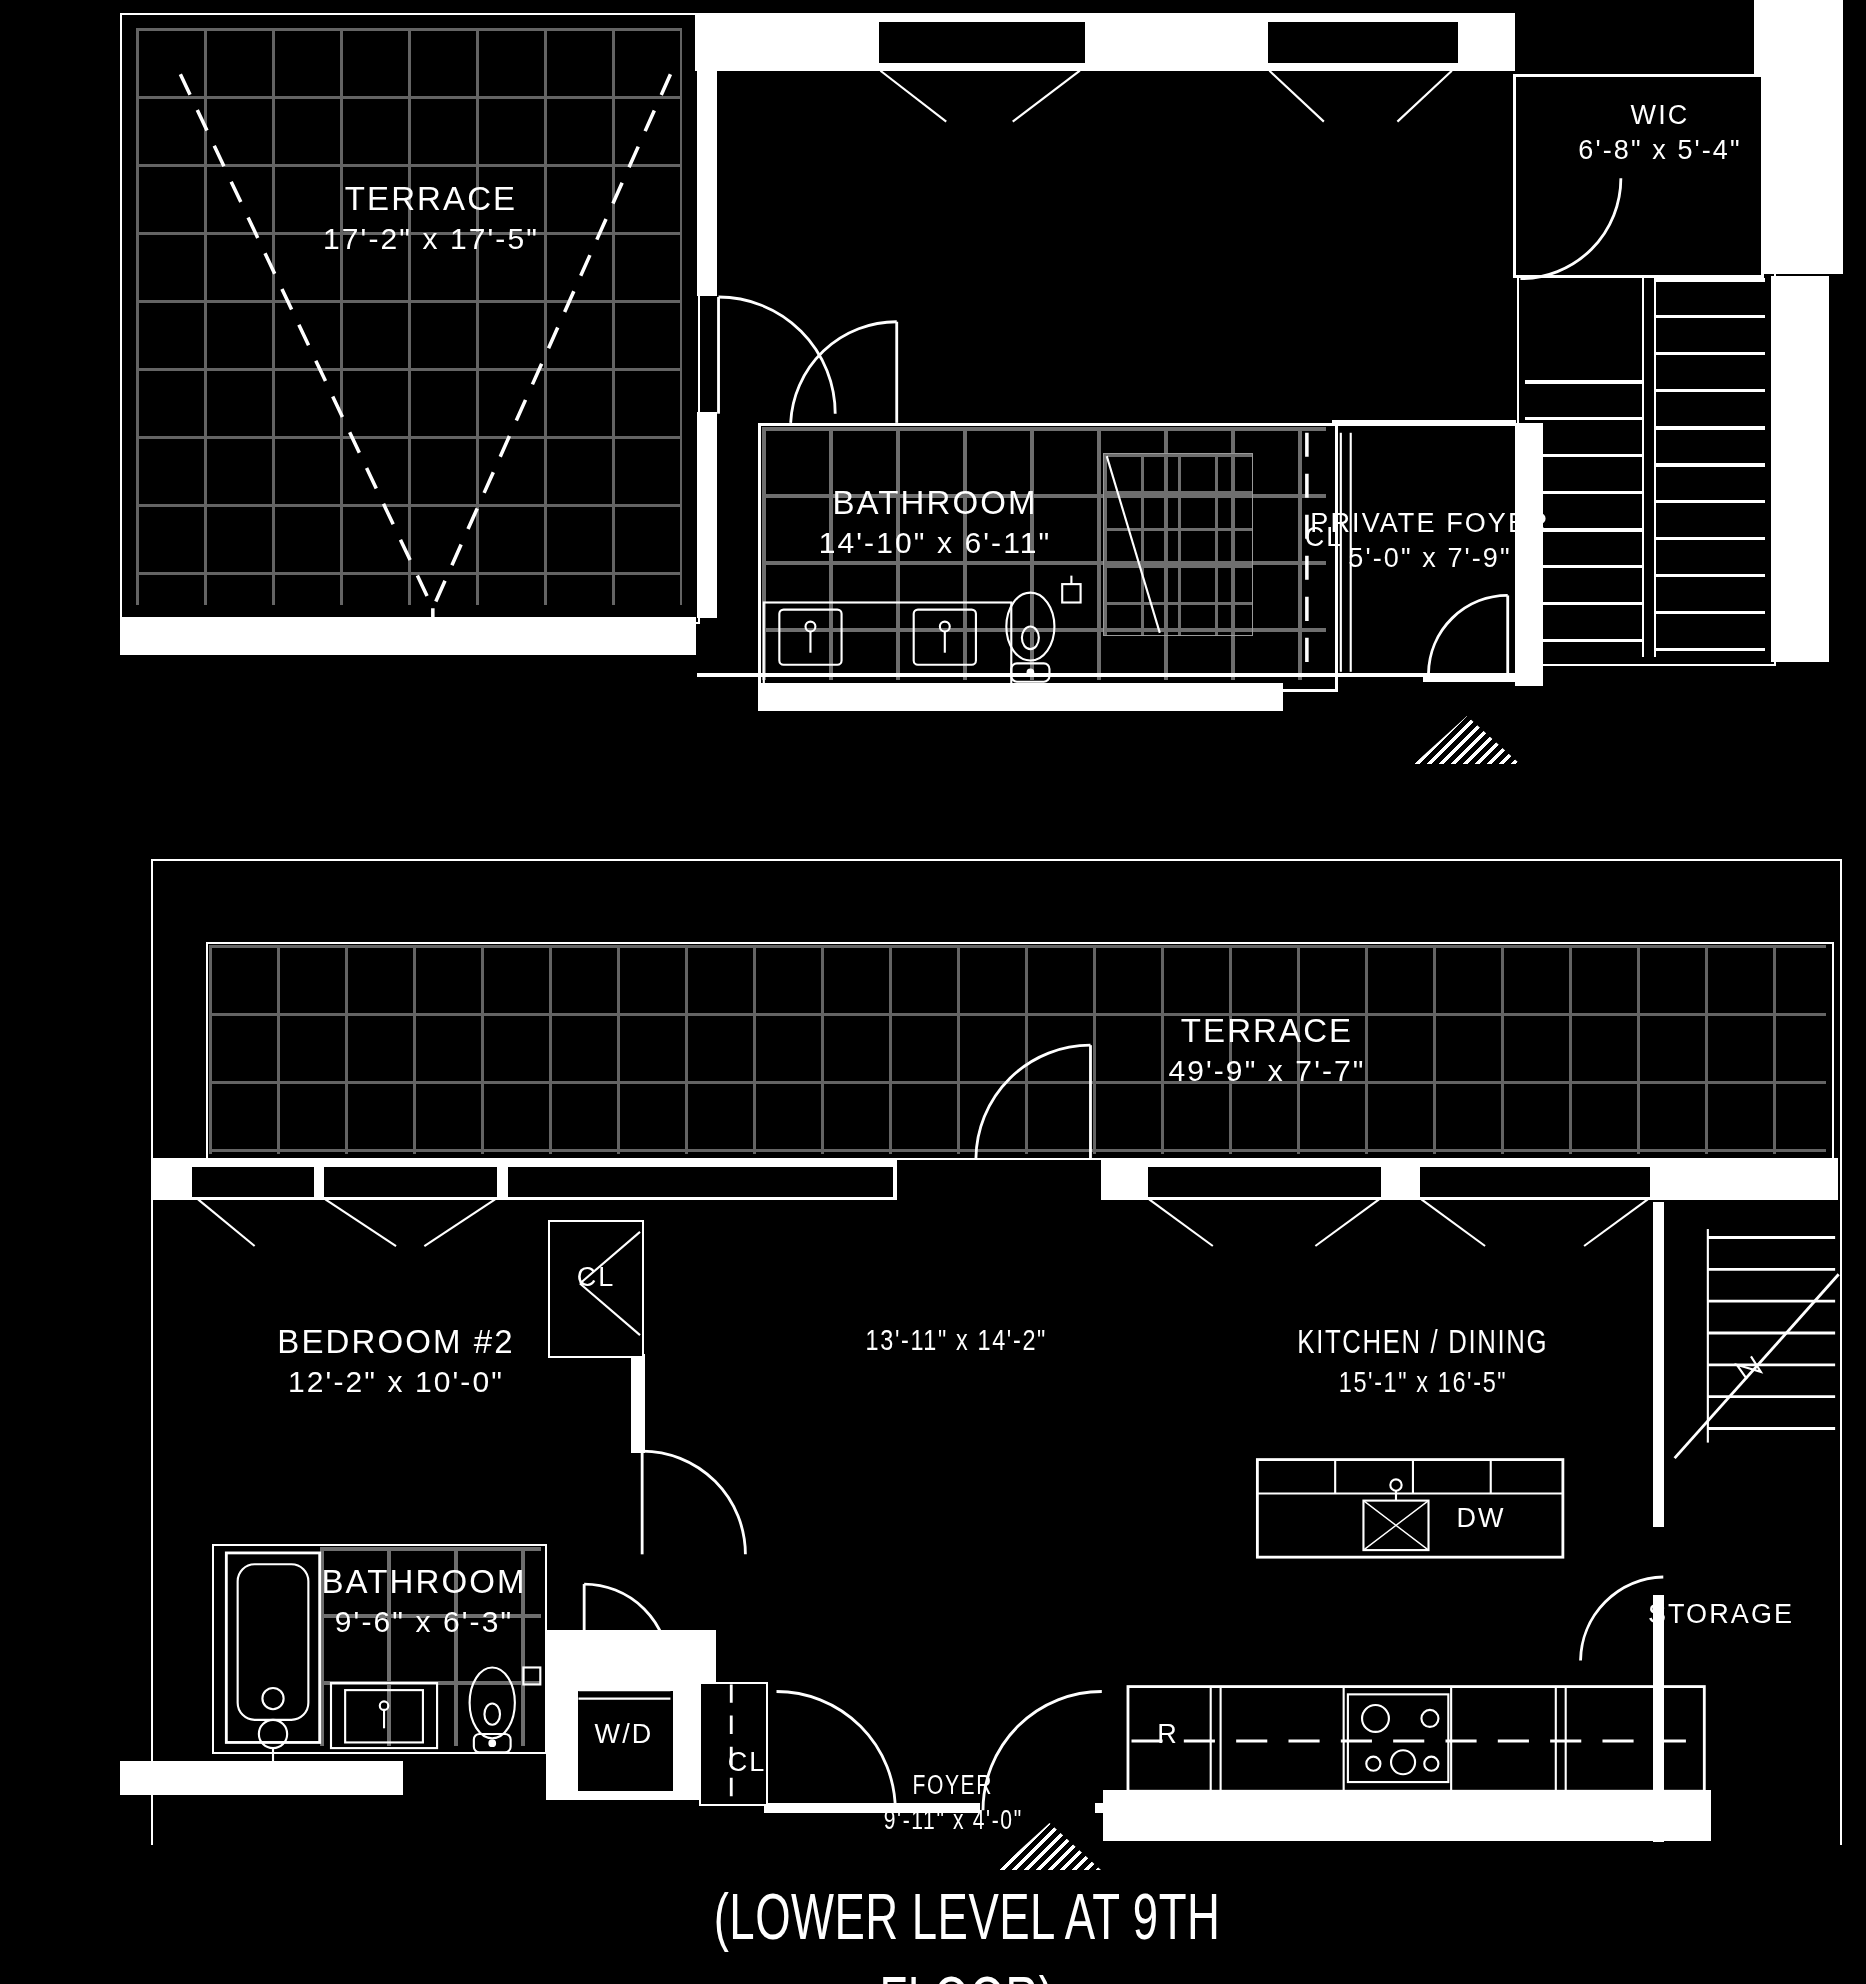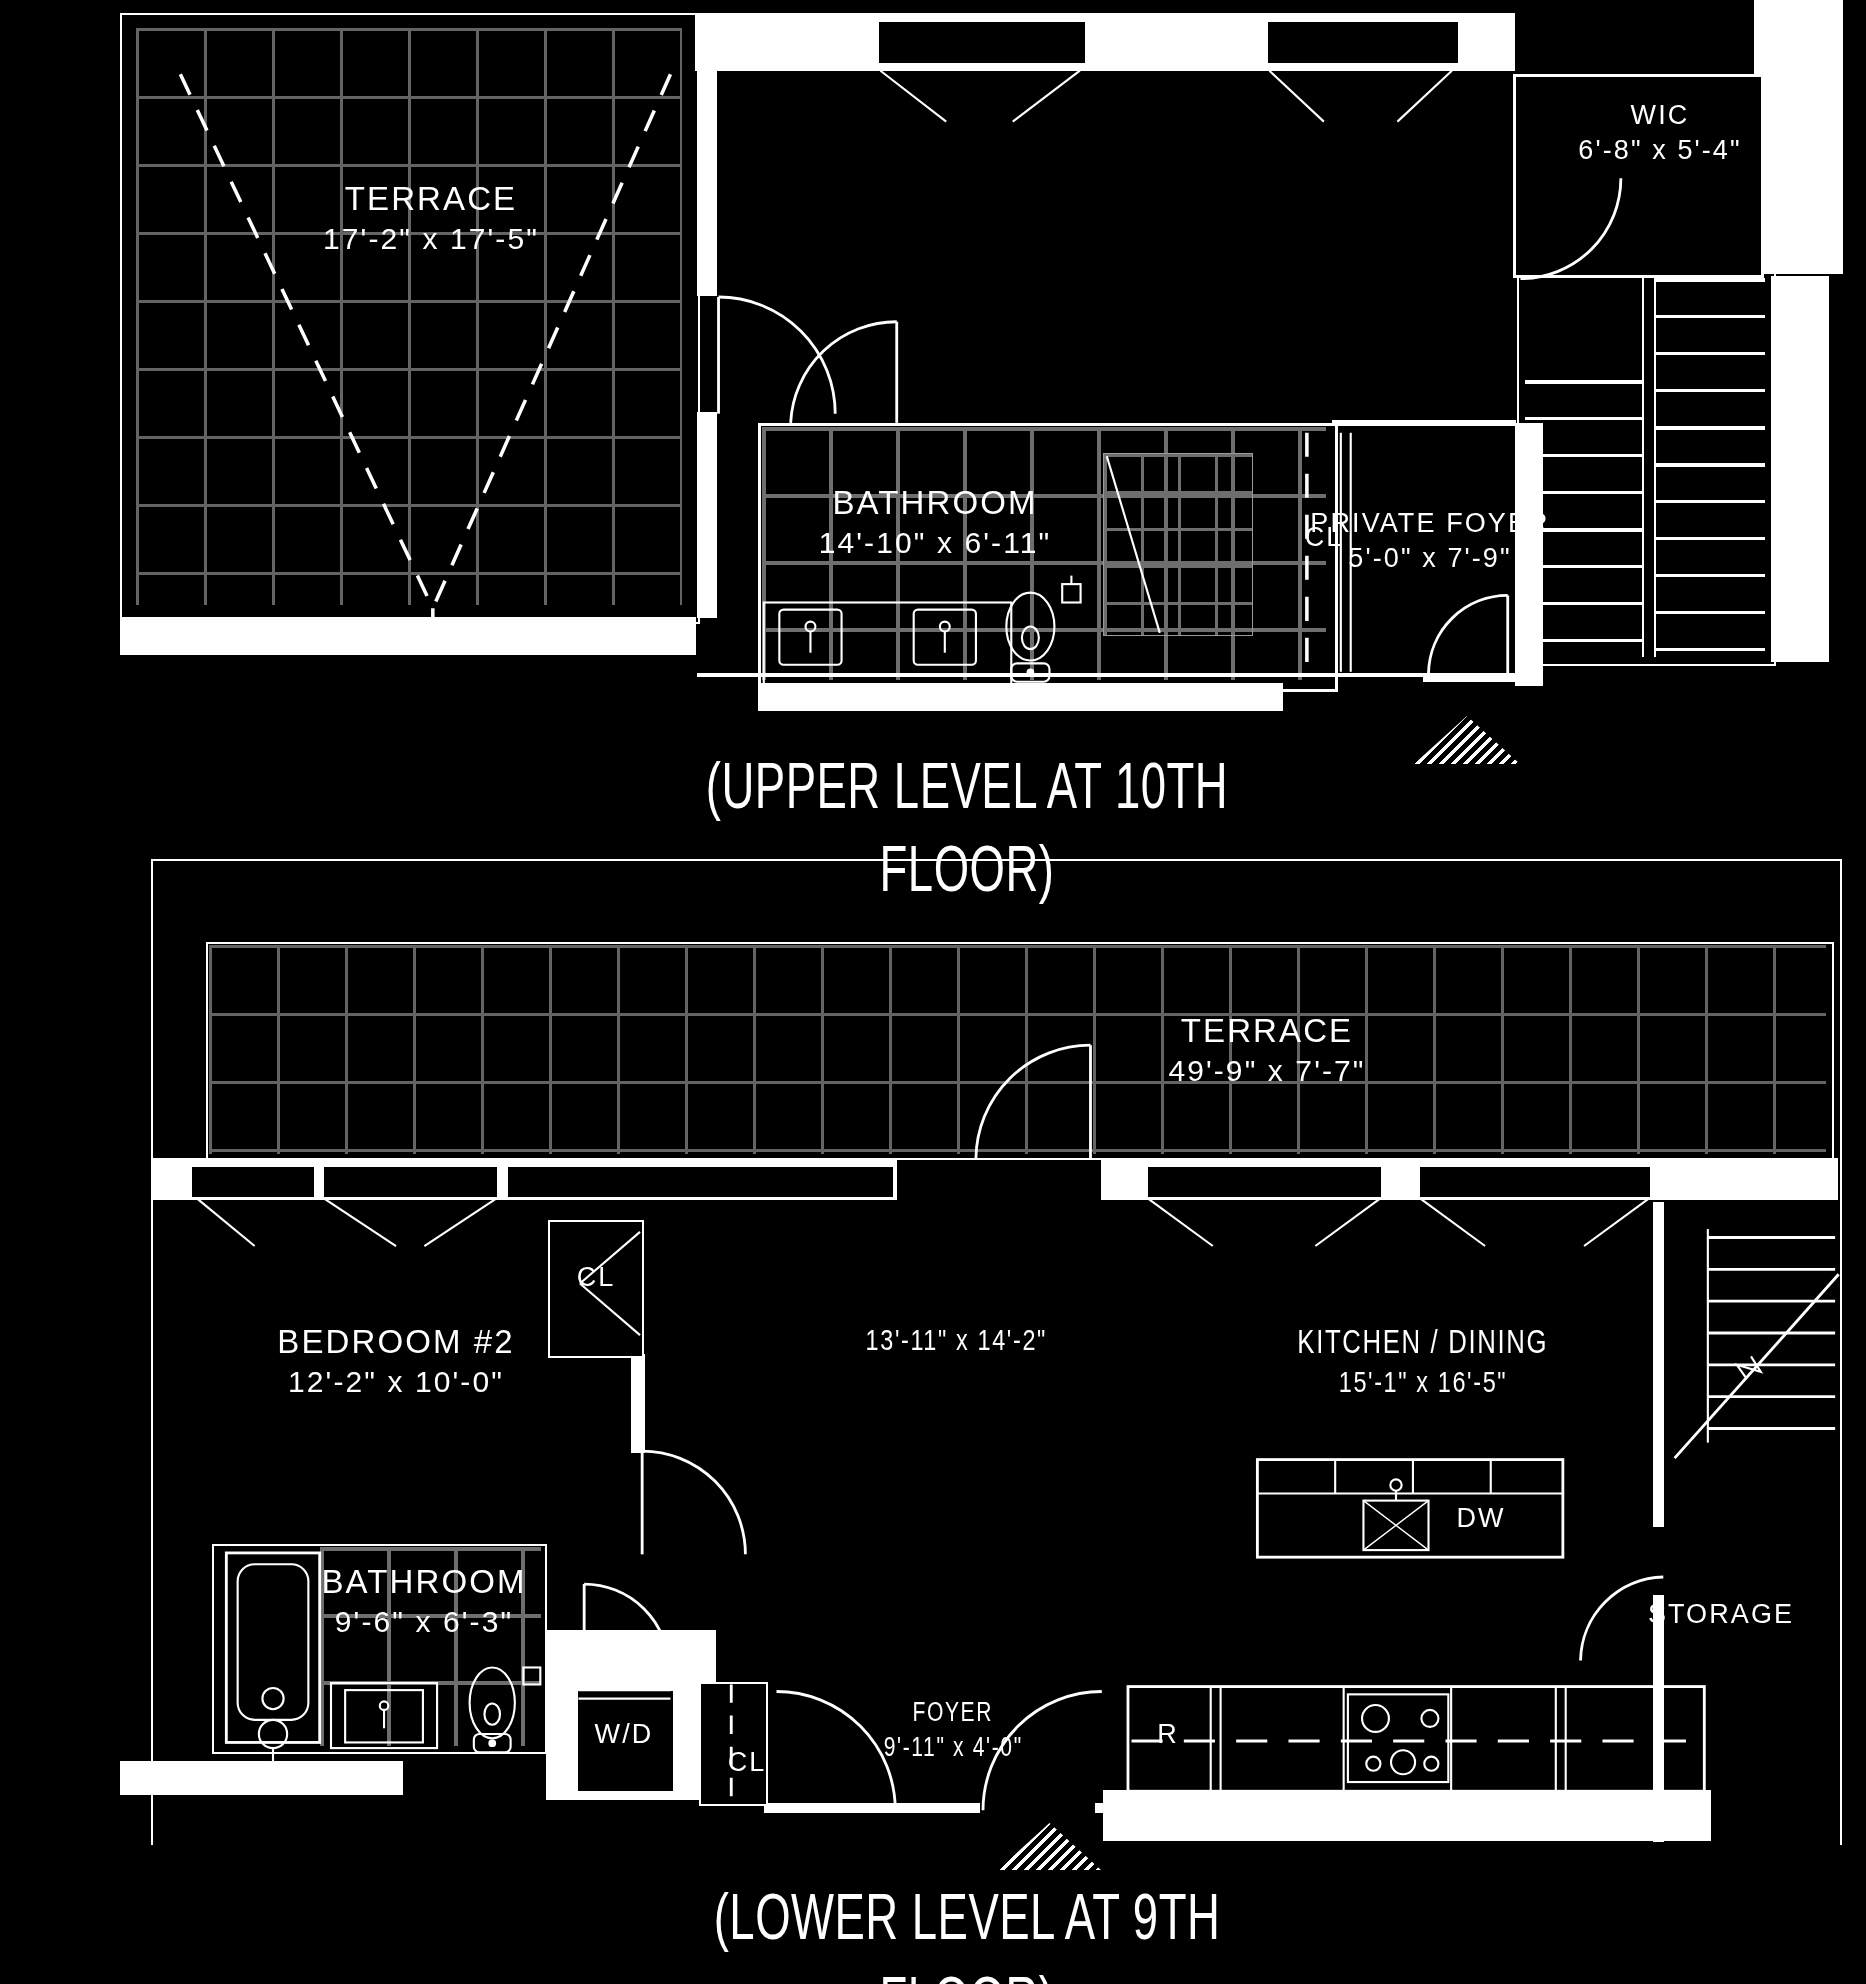--- a/index.html
+++ b/index.html
@@ -269,23 +269,20 @@
     <div class="nm">BATHROOM</div>
     <div class="dm">14'-10" x 6'-11"</div>
   </div>
   <div class="lbl" style="left:829px;top:520px;">
     <div class="sm">CL</div>
   </div>
   <div class="lbl" style="left:935px;top:506px;">
     <div class="sm">PRIVATE FOYER</div>
     <div class="sm">5'-0" x 7'-9"</div>
   </div>
-  <div class="lbl caption" style="left:472px;top:744px;">
-    <span class="cond">(UPPER LEVEL AT 10TH FLOOR)</span>
-  </div>
 
   <div class="lbl" style="left:772px;top:1010px;">
     <div class="nm">TERRACE</div>
     <div class="dm">49'-9" x 7'-7"</div>
   </div>
   <div class="lbl" style="left:-99px;top:1321px;">
     <div class="nm">BEDROOM #2</div>
     <div class="dm">12'-2" x 10'-0"</div>
   </div>
   <div class="lbl" style="left:461px;top:1321px;">
@@ -301,21 +298,21 @@
   </div>
   <div class="lbl" style="left:101px;top:1260px;">
     <div class="sm">CL</div>
   </div>
   <div class="lbl" style="left:129px;top:1717px;">
     <div class="sm">W/D</div>
   </div>
   <div class="lbl" style="left:252px;top:1745px;">
     <div class="sm">CL</div>
   </div>
-  <div class="lbl" style="left:458px;top:1695px;">
+  <div class="lbl" style="left:458px;top:1768px;">
     <div class="sm"><span class="cond">FOYER</span></div>
     <div class="sm"><span class="cond">9'-11" x 4'-0"</span></div>
   </div>
   <div class="lbl" style="left:673px;top:1717px;">
     <div class="sm">R</div>
   </div>
   <div class="lbl" style="left:986px;top:1501px;">
     <div class="sm">DW</div>
   </div>
   <div class="lbl" style="left:1226px;top:1597px;">

